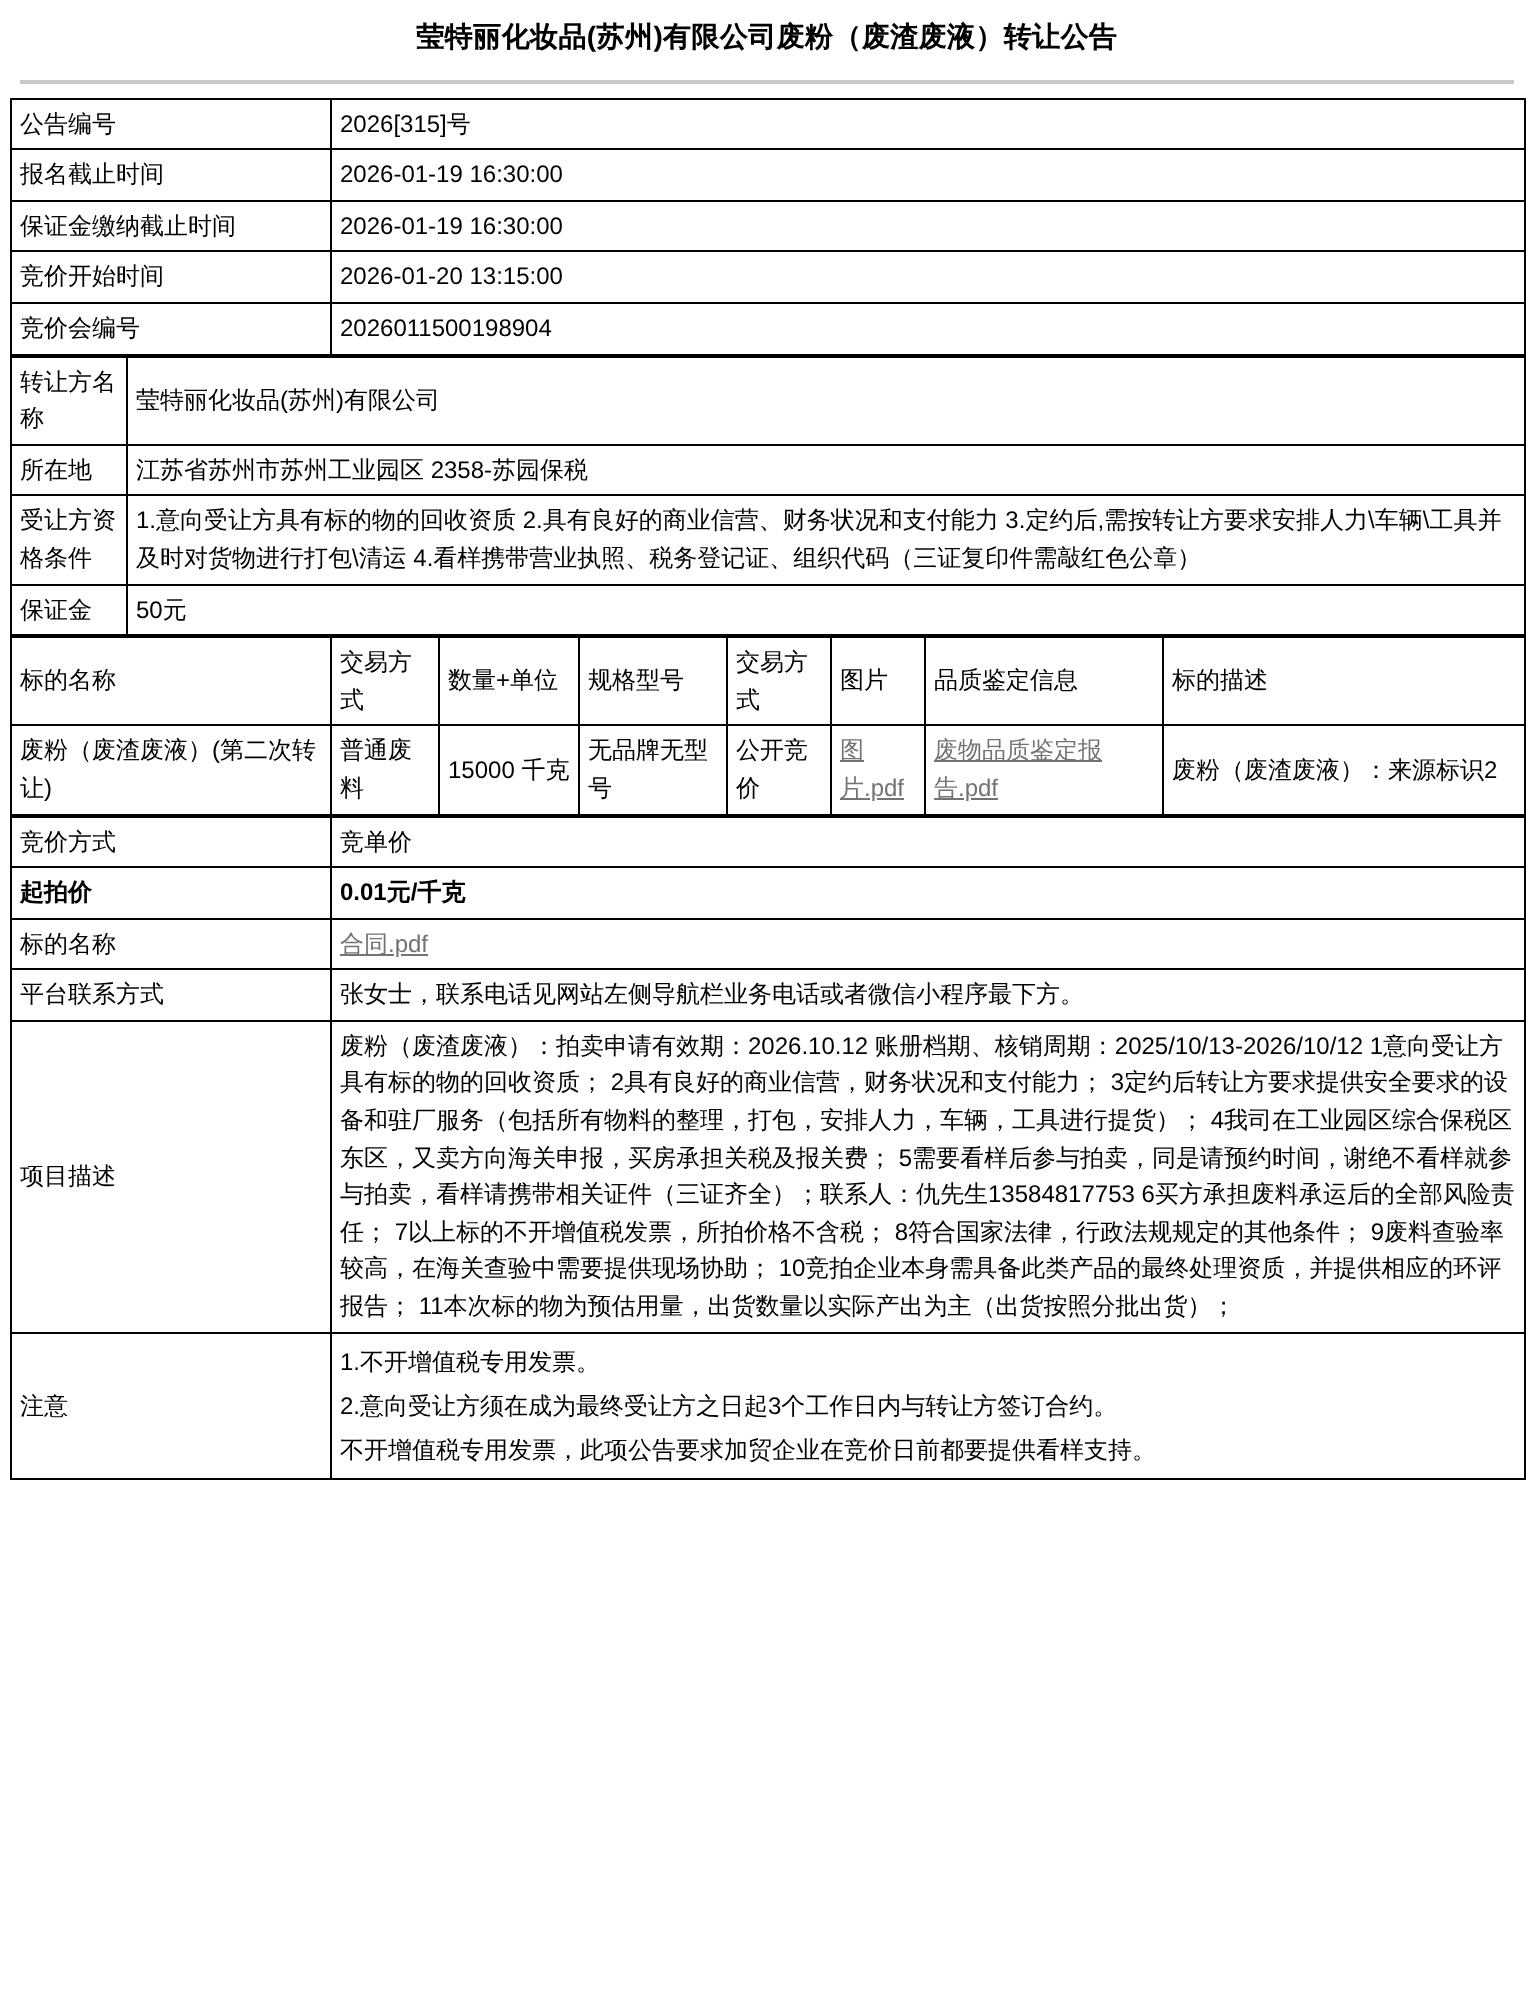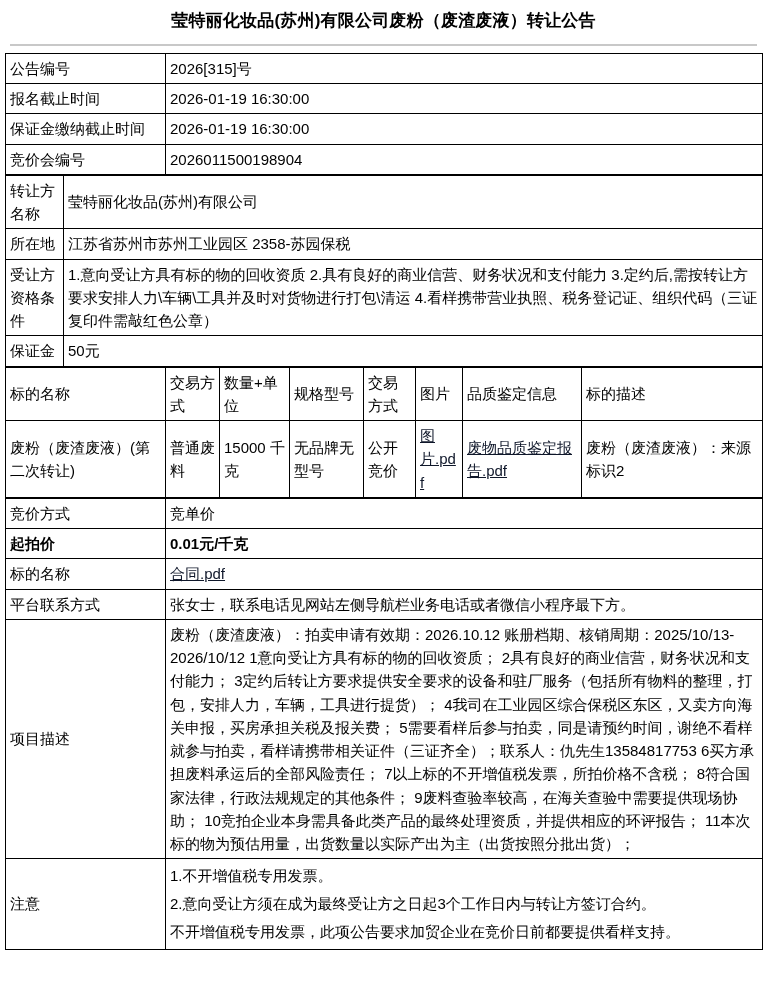--- a/index.html
+++ b/index.html
@@ -15,37 +15,37 @@
     -webkit-font-smoothing: none;
   }
   .page {
     width: 767px;
     box-sizing: border-box;
     padding: 0;
     position: relative;
   }
   .doc-title {
     text-align: center;
-    font-size: 17px;
+    font-size: 14px;
     font-weight: bold;
     line-height: 1.4;
     padding: 9px 20px 8px 20px;
     letter-spacing: 0.2px;
   }
   .title-rule {
     height: 0;
     border-top: 2px solid #c8c8c8;
     margin: 3px 10px 7px 10px;
   }
   table.tbl {
     border-collapse: collapse;
     table-layout: fixed;
     width: 757px;
     margin: 0 5px 0 5px;
-    font-size: 15px;
+    font-size: 12px;
   }
   table.tbl td {
     border: 1px solid #000000;
     padding: 3px 4px 3px 4px;
     vertical-align: middle;
     line-height: 1.55;
     word-wrap: break-word;
     overflow-wrap: break-word;
   }
   td.lbl {
@@ -53,21 +53,21 @@
   }
   td.val {
     vertical-align: middle;
   }
   td.vtop { vertical-align: top; }
   td.center {
     text-align: center;
   }
   td.bold, .bold { font-weight: bold; }
   .lnk {
-    color: #0f172a;
+    color: #737373;
     text-decoration: underline;
     cursor: pointer;
   }
   .section-head {
     text-align: center;
   }
   .para {
     display: block;
     line-height: 1.85;
   }
@@ -102,20 +102,24 @@
         <td class="lbl">公告编号</td>
         <td class="val">2026[315]号</td>
       </tr>
       <tr>
         <td class="lbl">报名截止时间</td>
         <td class="val">2026-01-19 16:30:00</td>
       </tr>
       <tr>
         <td class="lbl">保证金缴纳截止时间</td>
         <td class="val">2026-01-19 16:30:00</td>
+      </tr>
+      <tr>
+        <td class="lbl">竞价开始时间</td>
+        <td class="val">2026-01-20 13:15:00</td>
       </tr>
       <tr>
         <td class="lbl">竞价会编号</td>
         <td class="val">2026011500198904</td>
       </tr>
     </tbody>
   </table>
 
   <table class="tbl">
     <colgroup>

